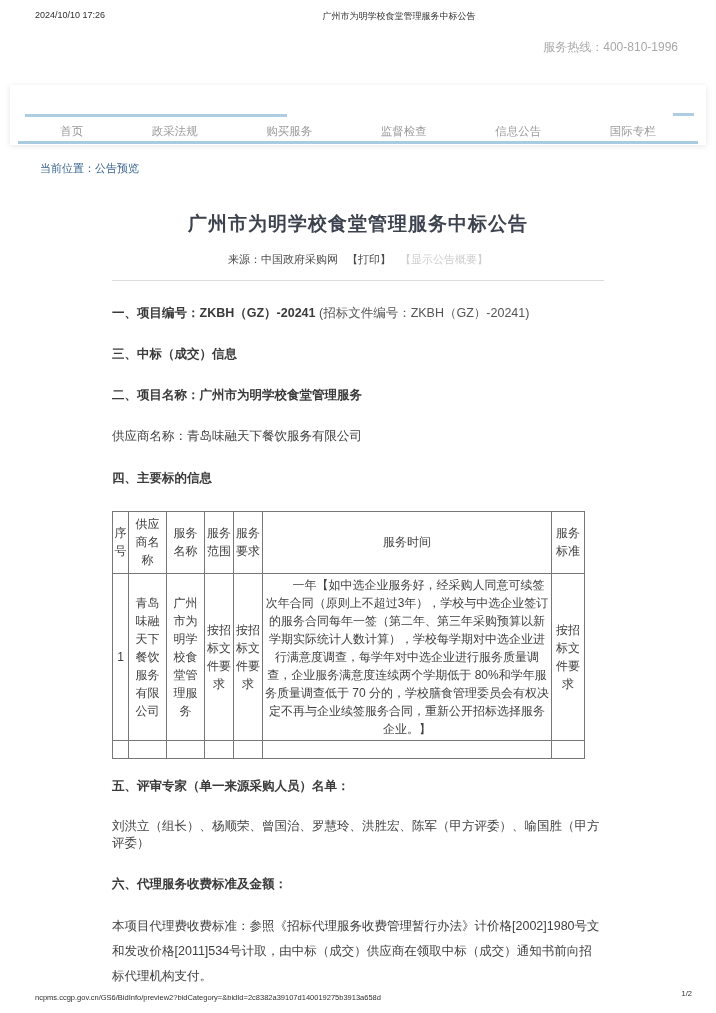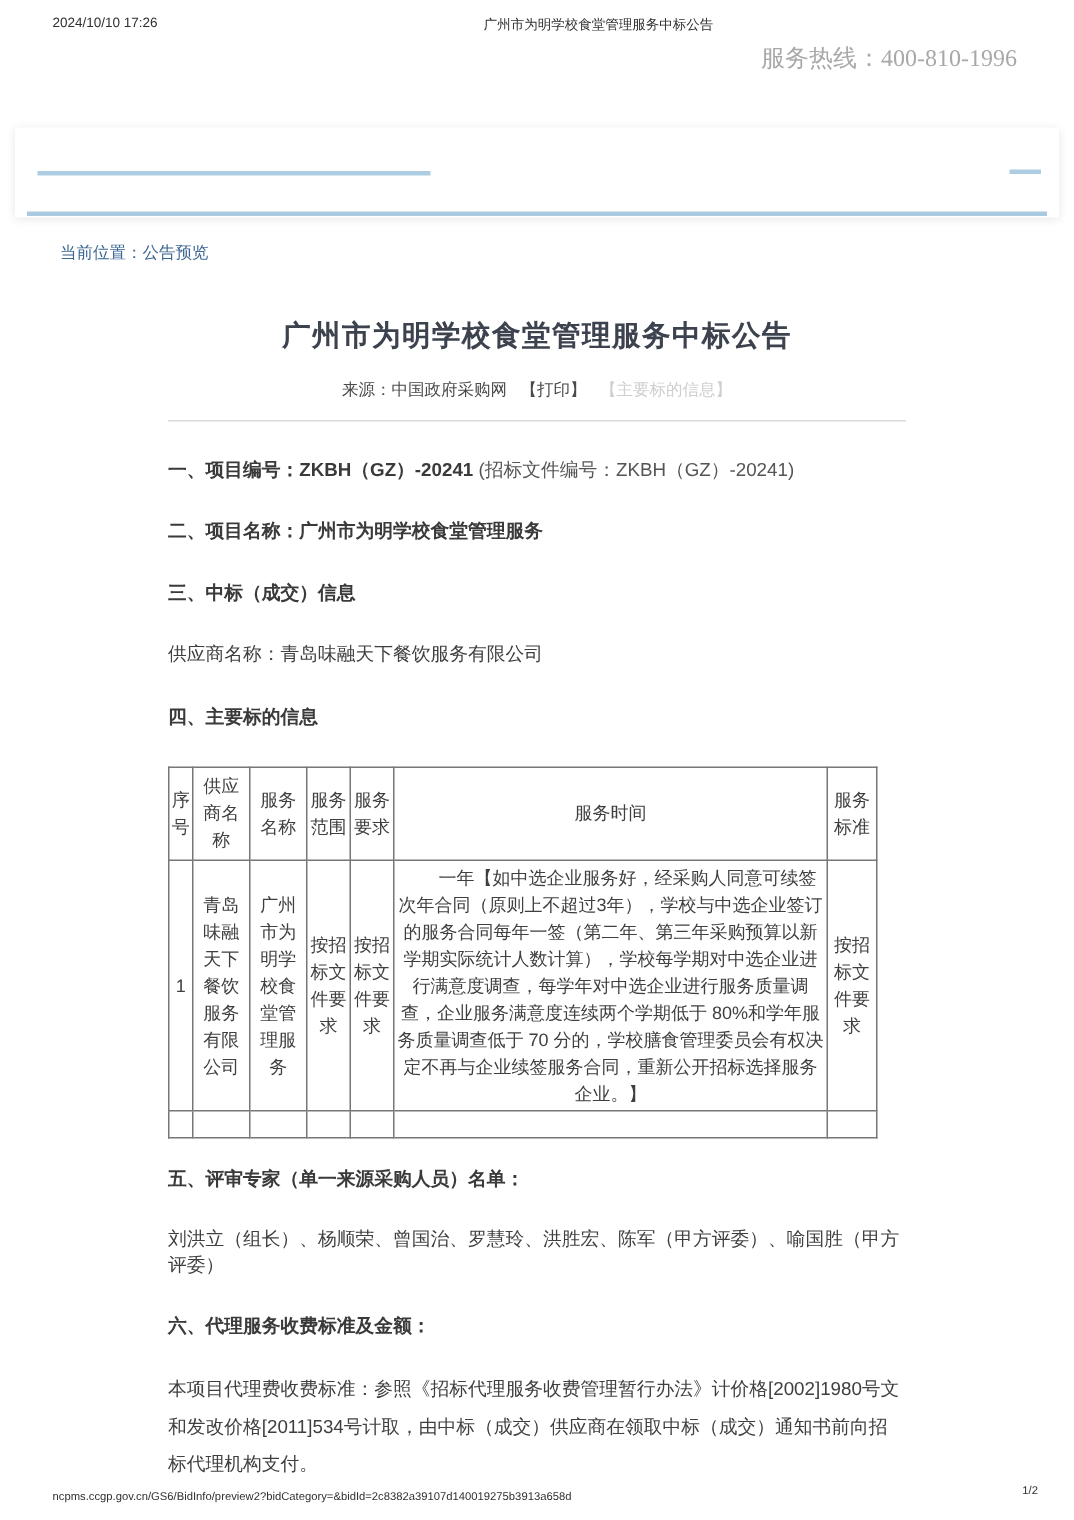--- a/index.html
+++ b/index.html
@@ -13,21 +13,21 @@
   .ph-time { position:absolute; left:0; top:0; }
   .ph-title { position:absolute; left:0; right:0; text-align:center; padding-left:82px; }
   .print-footer { position:absolute; top:989px; left:35px; right:24px;
     font-size:7.5px; color:#2f2f2f; }
   .pf-url { position:absolute; left:0; top:4px; }
   .pf-page { position:absolute; right:0; top:0; }
 
   
   .site-header { position:absolute; top:29px; left:38px; right:38px; height:14px; }
   .slogan { position:absolute; left:0; top:0; font-size:9.5px; color:#a8a8a8; }
-  .hotline { position:absolute; right:0; top:0; font-size:16px; color:#a8a8a8;font-family:Liberation Serif, serif; }
+  .hotline { position:absolute; right:0; top:10px; font-size:12px; color:#a8a8a8; }
 
   
   .nav-card { position:absolute; top:85px; left:10px; width:696px; height:60px;
     background:#fff; box-shadow:0 1px 6px rgba(0,0,0,0.10); }
   .nav-top-line { position:absolute; top:29px; left:15px; width:262px; height:3px;
     background:#aecde3; }
   .nav-dash { position:absolute; top:113px; left:673px; width:21px; height:3px;
     background:#aecde3; }
   .nav-items { position:absolute; left:16px; right:16px; top:34px; height:24px;
     display:flex; justify-content:space-around; align-items:center; }
@@ -78,45 +78,53 @@
   <span class="ph-time">2024/10/10 17:26</span>
   <span class="ph-title">广州市为明学校食堂管理服务中标公告</span>
 </div>
 
 <div class="site-header">
   <span class="hotline">服务热线：400-810-1996</span>
 </div>
 
 <div class="nav-card">
   <div class="nav-top-line"></div>
+  <div class="nav-items">
+    <span class="nav-item">首页</span>
+    <span class="nav-item">政采法规</span>
+    <span class="nav-item">购买服务</span>
+    <span class="nav-item">监督检查</span>
+    <span class="nav-item">信息公告</span>
+    <span class="nav-item">国际专栏</span>
+  </div>
 </div>
 <div class="nav-dash"></div>
 <div class="nav-bottom-line"></div>
 
 <div class="breadcrumb">
   <span>当前位置：</span><span>公告预览</span>
 </div>
 
 <div class="content">
 
   <div class="doc-title">广州市为明学校食堂管理服务中标公告</div>
 
   <div class="meta-line">
     <span class="src">来源：中国政府采购网</span>
     <span class="btn-print">【打印】</span>
-    <span class="btn-summary">【主要标的信息】</span>
+    <span class="btn-summary">【显示公告概要】</span>
   </div>
 
   <hr class="divider">
 
   <p class="para bold"><span>一、项目编号：ZKBH（GZ）-20241</span><span class="note"> (招标文件编号：ZKBH（GZ）-20241)</span></p>
 
+  <p class="para bold">三、中标（成交）信息</p>
+
   <p class="para bold">二、项目名称：广州市为明学校食堂管理服务</p>
-
-  <p class="para bold">三、中标（成交）信息</p>
 
   <p class="para">供应商名称：青岛味融天下餐饮服务有限公司</p>
 
 
 
   <p class="para bold">四、主要标的信息</p>
 
   <table class="subject">
     <colgroup>
       <col class="c-seq">

